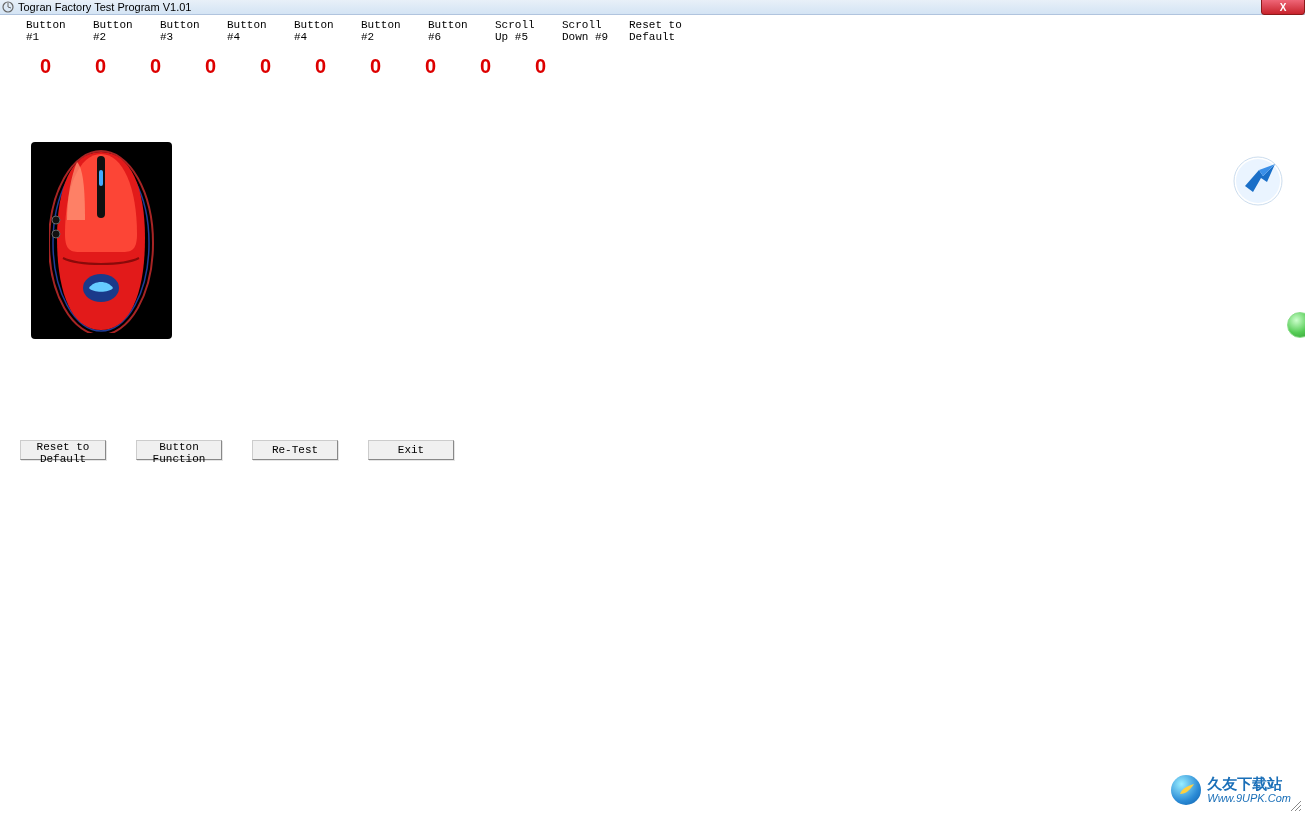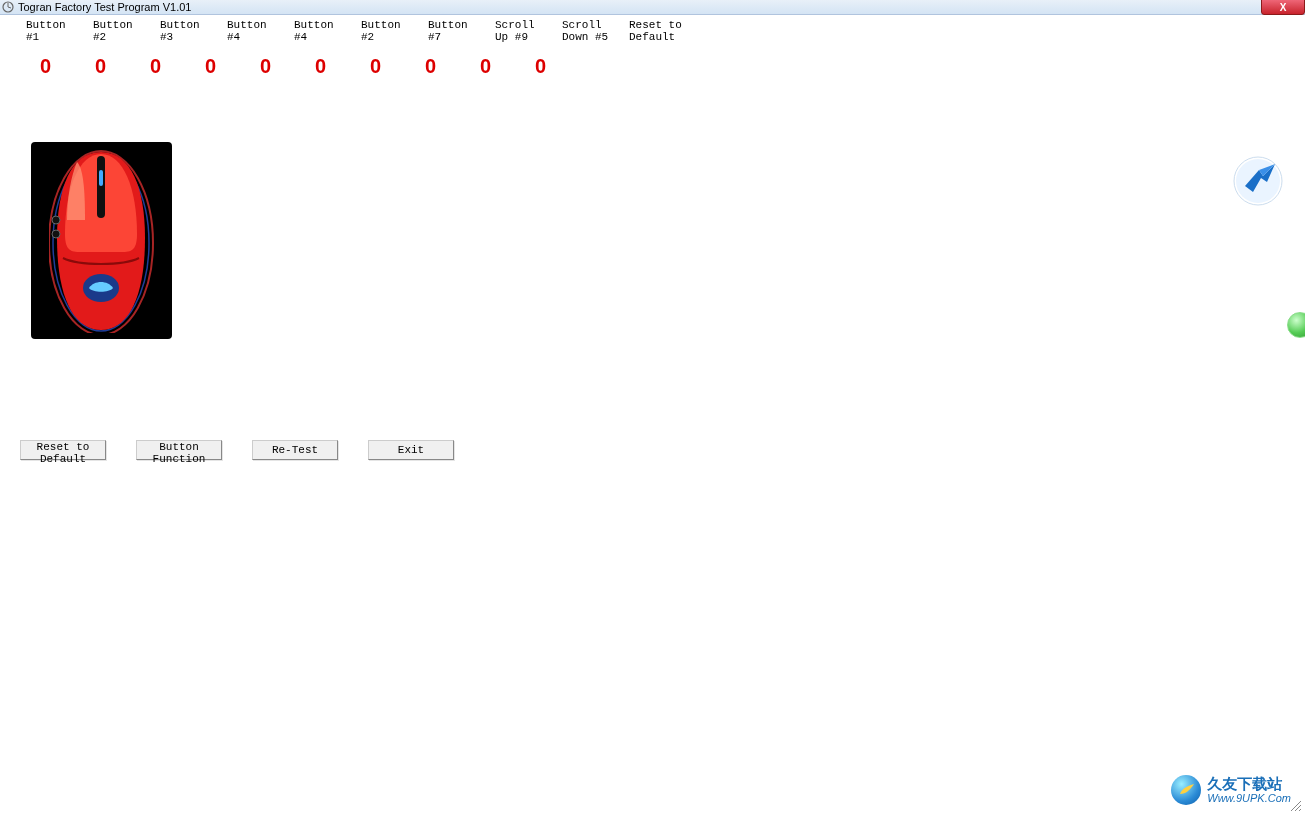--- a/index.html
+++ b/index.html
@@ -171,23 +171,23 @@
   </div>
 </div>
 
 <div class="columns-row">
   <div class="col-header">Button #1</div>
   <div class="col-header">Button #2</div>
   <div class="col-header">Button #3</div>
   <div class="col-header">Button #4</div>
   <div class="col-header">Button #4</div>
   <div class="col-header">Button #2</div>
-  <div class="col-header">Button #7</div>
-  <div class="col-header">Scroll Up #9</div>
-  <div class="col-header">Scroll Down #5</div>
+  <div class="col-header">Button #6</div>
+  <div class="col-header">Scroll Up #5</div>
+  <div class="col-header">Scroll Down #9</div>
   <div class="col-header">Reset to Default</div>
 </div>
 
 <div class="counts-row">
   <div class="count-val">0</div>
   <div class="count-val">0</div>
   <div class="count-val">0</div>
   <div class="count-val">0</div>
   <div class="count-val">0</div>
   <div class="count-val">0</div>

